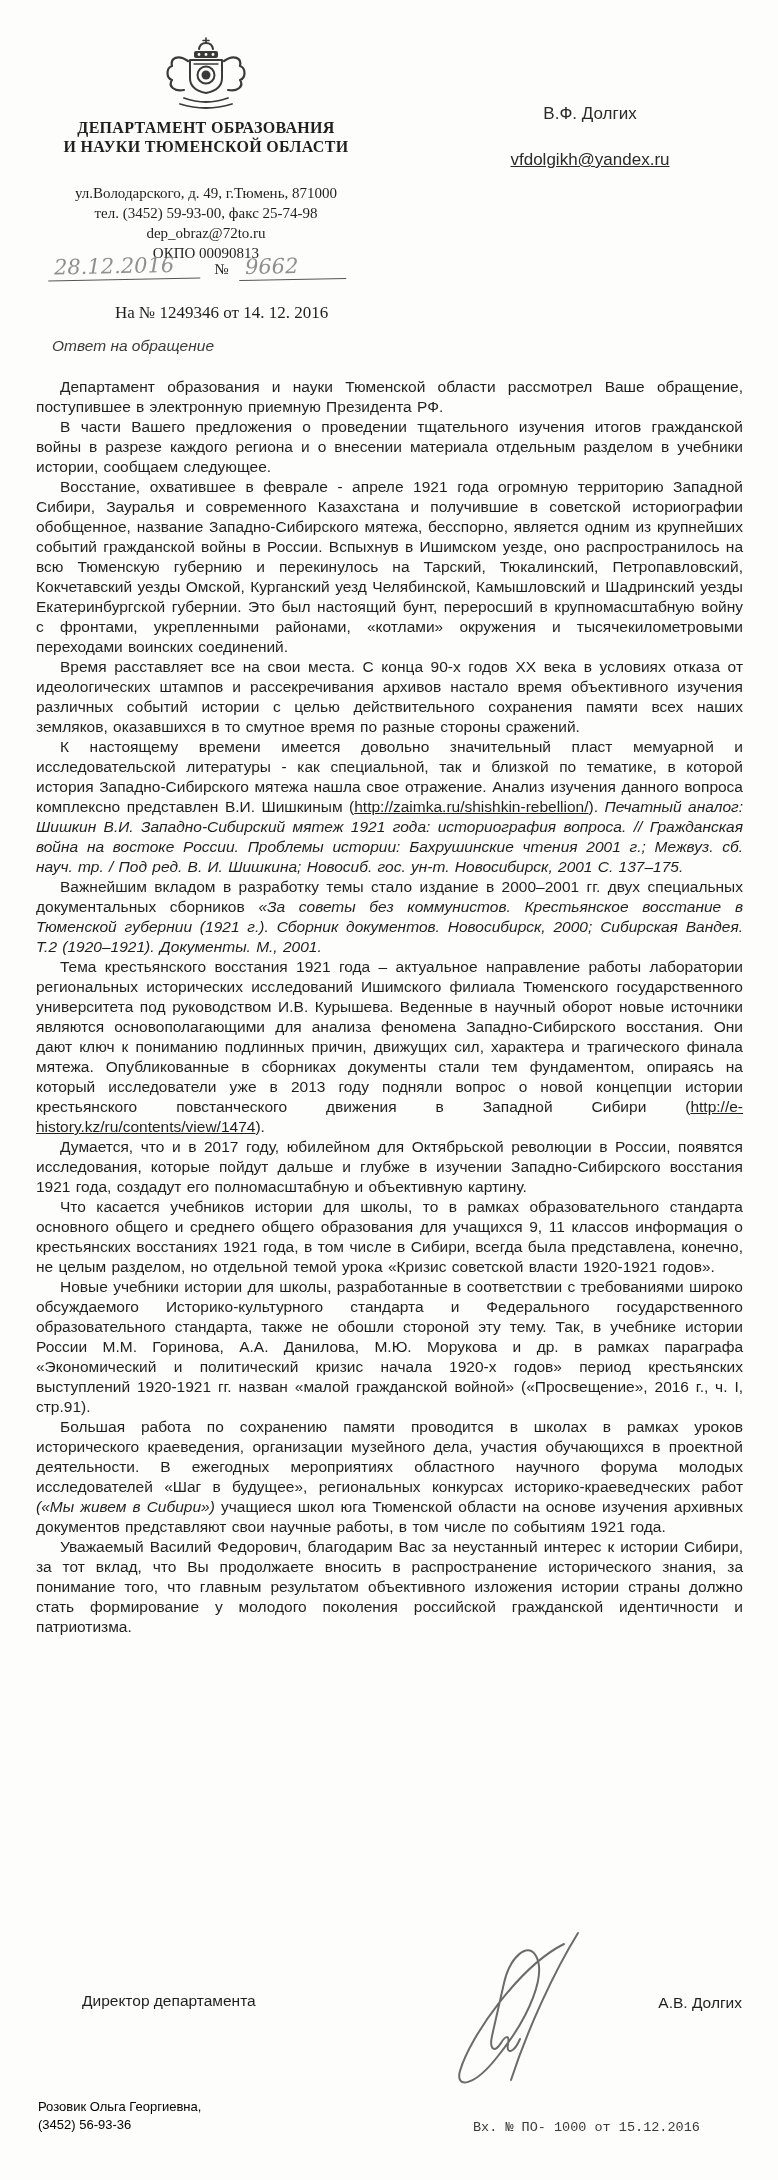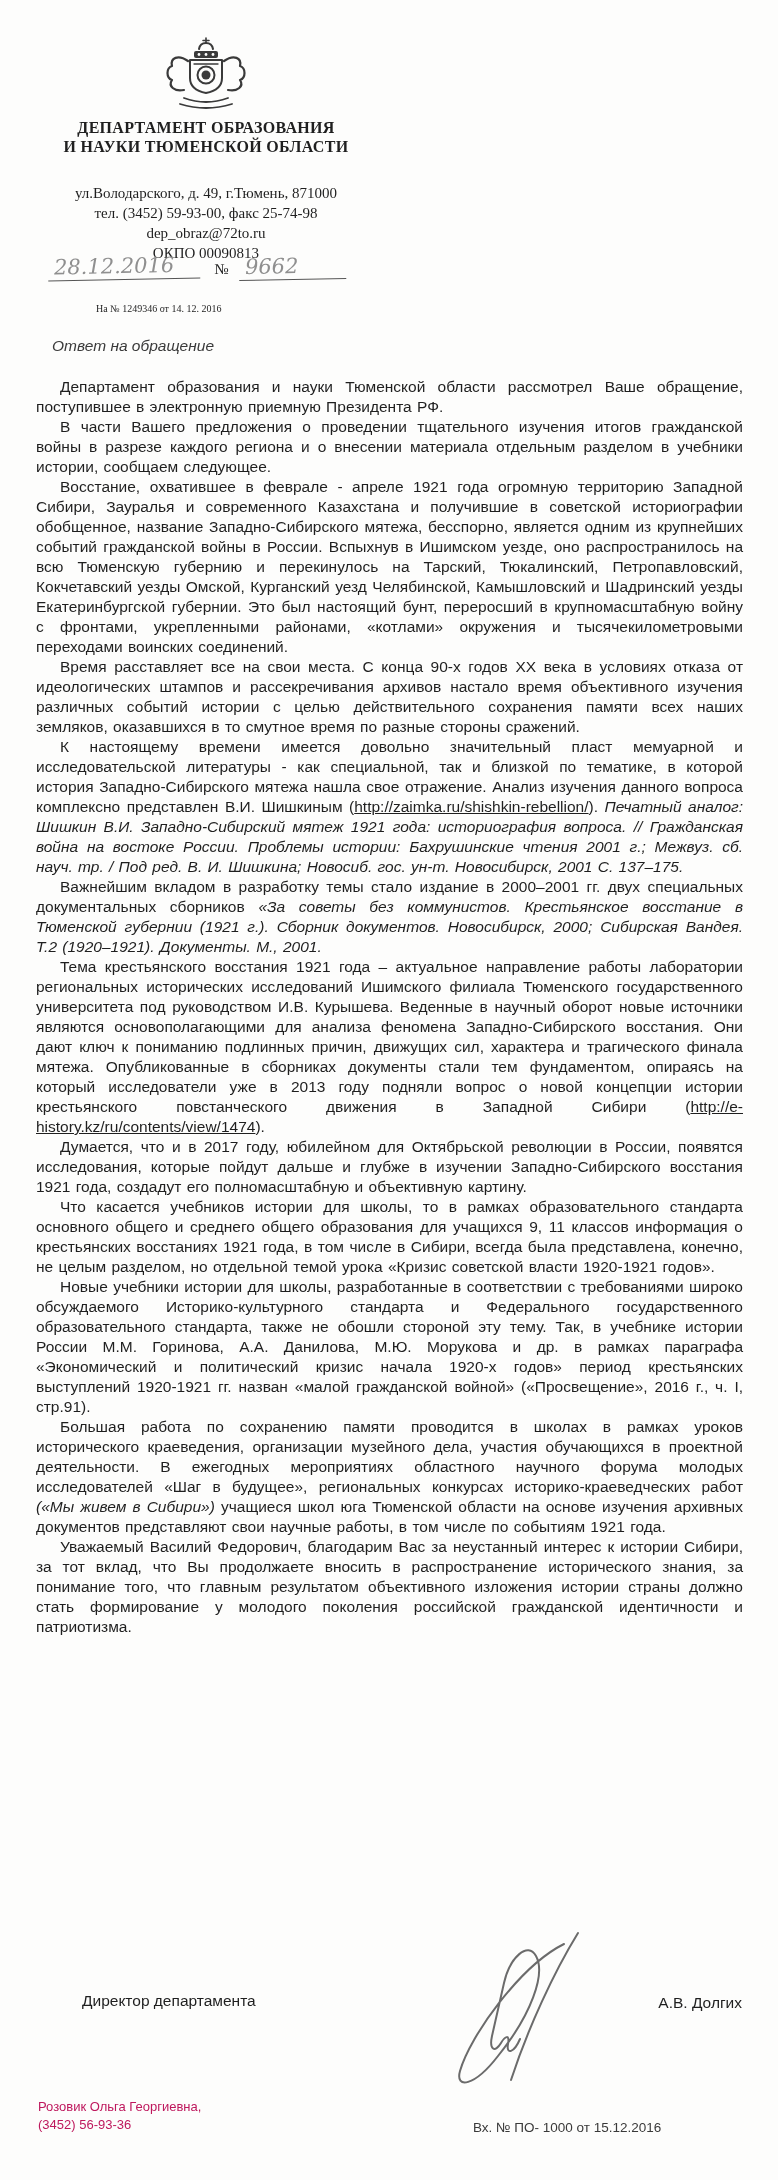--- a/index.html
+++ b/index.html
@@ -47,22 +47,22 @@
     padding:0 26px 1px 6px;
     transform:rotate(-1.2deg);
   }
   .hand.num { padding-right:48px; }
   .nosign {
     font-family:"Liberation Serif", serif;
     font-size:15px; color:#1f1f1f;
     margin:0 10px 2px 14px;
   }
   .ref-line {
-    position:absolute; left:96px; top:303px;
-    font-family:"Liberation Serif", serif; font-size:10px;
+    position:absolute; left:115px; top:303px;
+    font-family:"Liberation Serif", serif; font-size:17px;
   }
   .subject {
     position:absolute; left:52px; top:337px;
     font-family:"Liberation Sans", sans-serif;
     font-style:italic; font-size:15.5px; color:#3a3a3a;
   }
   
   .body {
     position:absolute; left:36px; top:377px; width:707px;
     font-family:"Liberation Sans", sans-serif;
@@ -85,25 +85,25 @@
   }
   .sig { position:absolute; left:432px; top:1930px; }
   .sig-name {
     position:absolute; right:36px; top:1994px;
     font-family:"Liberation Sans", sans-serif; font-size:15.5px;
   }
   
   .executor {
     position:absolute; left:38px; top:2098px;
     font-family:"Liberation Sans", sans-serif;
-    font-size:13px; line-height:18px; color:#be185d;
+    font-size:13px; line-height:18px; color:#000000;
   }
   .stamp {
     position:absolute; left:473px; top:2120px;
-    font-family:Liberation Sans, sans-serif;
+    font-family:Liberation Mono, monospace;
     font-size:13.5px; color:#3a3a3a;
   }
 </style>
 </head>
 <body>
 
 <div class="page">
 
   <div class="org-block">
     <svg class="crest" width="96" height="78" viewBox="0 0 96 78" fill="none" stroke="#3a3a3a" stroke-width="2" stroke-linecap="round" stroke-linejoin="round">
@@ -133,20 +133,24 @@
       <div>И НАУКИ ТЮМЕНСКОЙ ОБЛАСТИ</div>
     </div>
     <div class="org-address">
       <div>ул.Володарского, д. 49, г.Тюмень, 871000</div>
       <div>тел. (3452) 59-93-00, факс 25-74-98</div>
       <div>dep_obraz@72to.ru</div>
       <div>ОКПО 00090813</div>
     </div>
   </div>
 
+  <div class="contact">
+    <div>В.Ф. Долгих</div>
+    <div class="email">vfdolgikh@yandex.ru</div>
+  </div>
 
   <div class="reg-row">
     <span class="hand">28.12.2016</span>
     <span class="nosign">№</span>
     <span class="hand num">9662</span>
   </div>
   <div class="ref-line">На № 1249346  от 14. 12. 2016</div>
   <div class="subject">Ответ на обращение</div>
 
   <div class="body">

